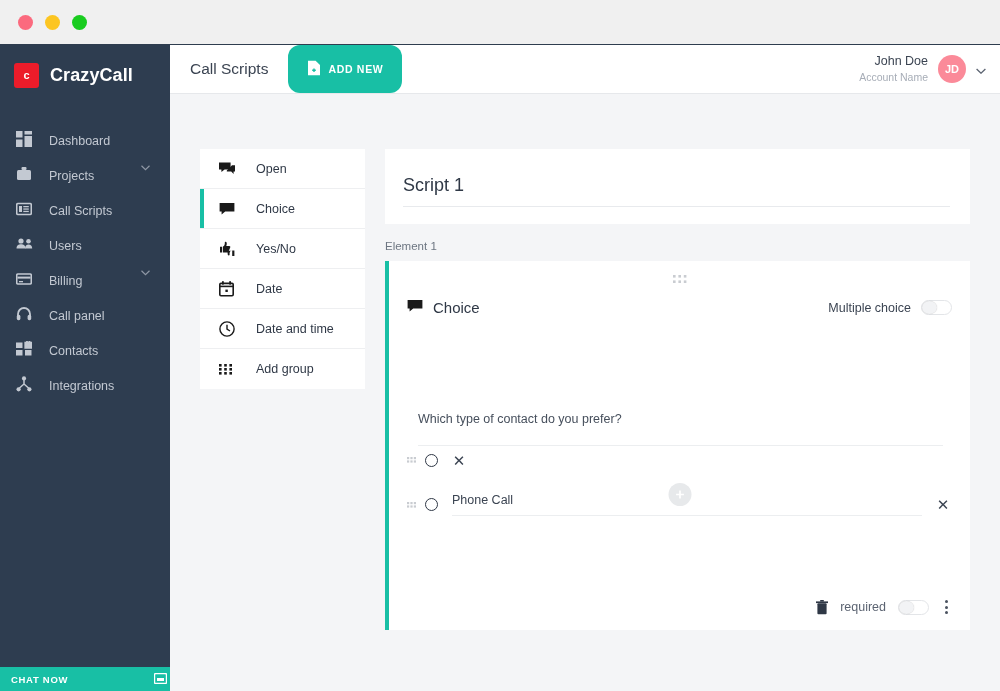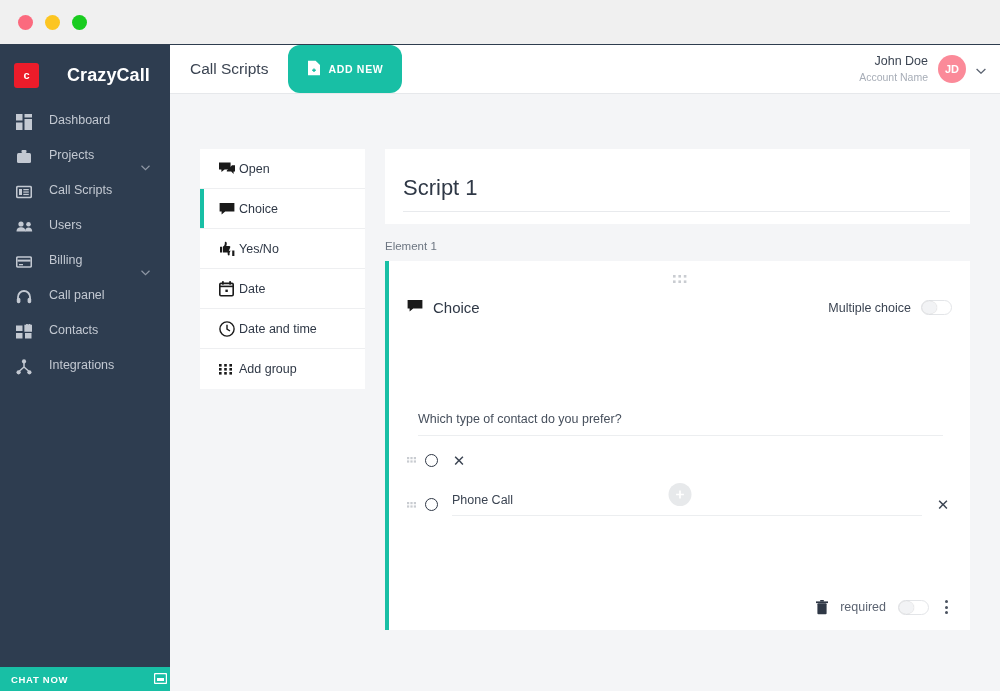--- a/index.html
+++ b/index.html
@@ -29,25 +29,25 @@
   .sidebar {
     position: absolute; left: 0; top: 0; width: 170px; height: 646px;
     background: #2e3d50;
   }
   .brand { display: flex; align-items: center; height: 48px; padding-left: 14px; margin-top: 6px; }
   .brand-logo {
     width: 25px; height: 25px; background: #ec1c2a; border-radius: 3px;
     color: #fff; font-size: 11px; font-weight: bold;
     display: flex; align-items: center; justify-content: center;
   }
-  .brand-name { color: #ffffff; font-size: 18px; font-weight: bold; margin-left: 28px; letter-spacing: .1px; }
+  .brand-name { color: #ffffff; font-size: 18px; font-weight: bold; margin-left: 11px; letter-spacing: .1px; }
 
   .nav { margin-top: 14px; }
   .nav-item {
-    position: relative; display: flex; align-items: flex-start;
+    position: relative; display: flex; align-items: flex-end;
     height: 35px; padding-left: 16px; cursor: pointer;
   }
   .nav-icon { width: 22px; height: 18px; display: flex; align-items: center; justify-content: flex-start; }
   .nav-icon svg { display: block; }
   .nav-label { color: #c3c9d2; font-size: 12.5px; margin-left: 11px; }
   .nav-chev { position: absolute; right: 20px; top: 50%; transform: translateY(-50%); }
 
   .chat-now {
     position: absolute; left: 0; bottom: 0; width: 178px; height: 24px;
     background: #18bfa5; display: flex; align-items: center;
@@ -90,29 +90,29 @@
   .type-item {
     position: relative; display: flex; align-items: center;
     height: 40px; background: #ffffff; border-bottom: 1px solid #eeeff1;
     padding-left: 19px; cursor: pointer;
   }
   .type-item:last-child { border-bottom: none; }
   .type-item.active::before {
     content: ""; position: absolute; left: 0; top: 0; bottom: 0; width: 4px; background: #18bfa5;
   }
   .type-icon { width: 20px; display: flex; align-items: center; justify-content: flex-start; }
-  .type-label { font-size: 12.5px; color: #2f3846; margin-left: 0; }
+  .type-label { font-size: 12.5px; color: #2f3846; margin-left: 17px; }
 
   
   .script-head {
     position: absolute; left: 215px; top: 55px; width: 585px; height: 75px;
     background: #ffffff; padding: 26px 20px 0 18px;
   }
   .script-title {
-    font-size: 22px; color: #2f3846; border: none; outline: none;
+    font-size: 18px; color: #2f3846; border: none; outline: none;
     width: 100%; padding-bottom: 10px; border-bottom: 1px solid #e8eaed;
     background: transparent; font-family: "Liberation Sans", sans-serif;
   }
   .element-label {
     position: absolute; left: 215px; top: 146px;
     font-size: 11.5px; color: #6d7682;
   }
 
   
   .choice-card {
@@ -137,21 +137,21 @@
   }
   .toggle .knob {
     position: absolute; left: 0px; top: 0px; width: 15px; height: 13px;
     border-radius: 50%; background: #f2f3f5; box-shadow: 0 0 1px rgba(0,0,0,.25);
   }
 
   .question {
     position: absolute; left: 29px; top: 151px; width: 525px;
     font-size: 12.5px; color: #464f5c;
     border: none; outline: none; background: transparent;
-    padding-bottom: 9px; border-bottom: 1px solid #eceef0;
+    padding-bottom: 19px; border-bottom: 1px solid #eceef0;
     font-family: "Liberation Sans", sans-serif;
   }
 
   .option-row {
     position: absolute; left: 18px; right: 18px;
     display: flex; align-items: center;
   }
   .opt-drag { width: 11px; }
   .radio {
     width: 13px; height: 13px; border-radius: 50%;

